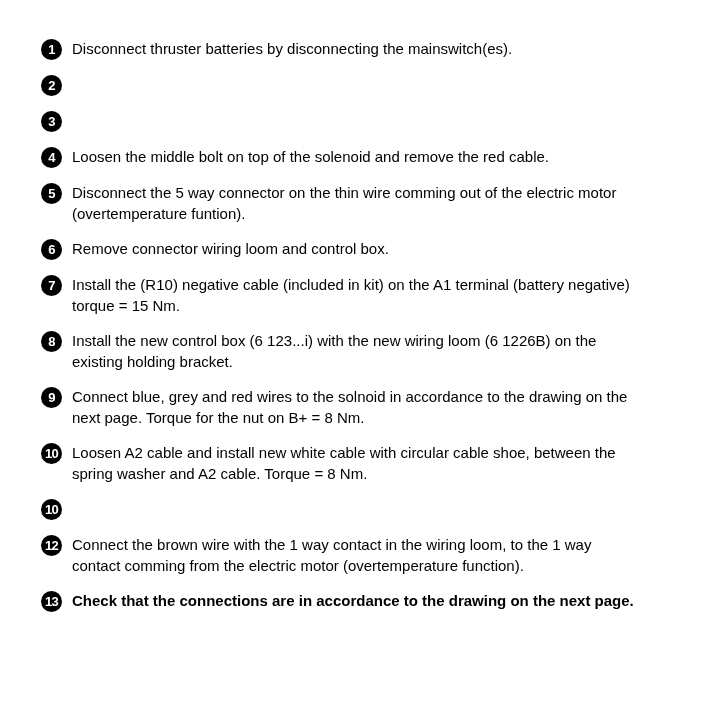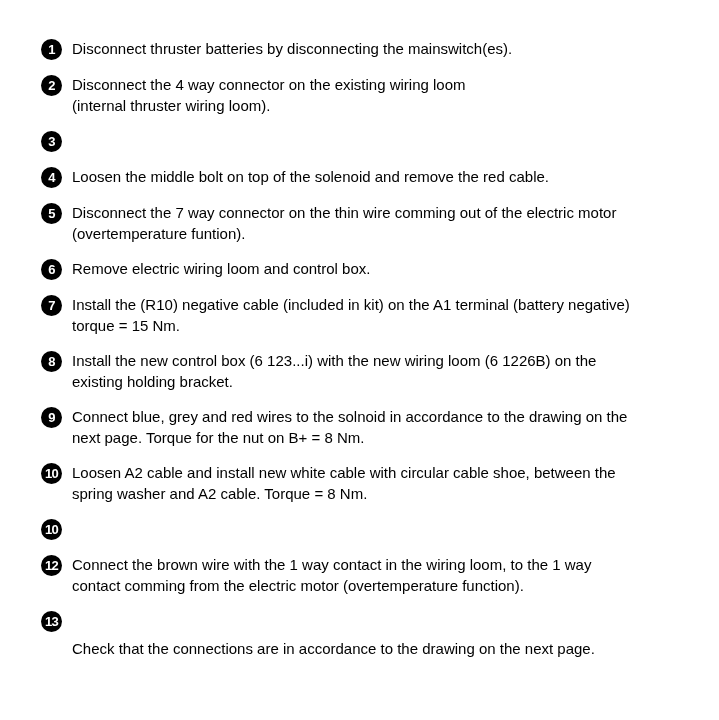--- a/index.html
+++ b/index.html
@@ -43,53 +43,50 @@
     justify-content: center;
   }
   .step-text {
     margin: 0 0 0 10px;
     font-size: 15px;
     line-height: 20.5px;
     white-space: pre-line;
     max-width: 615px;
   }
   .step.bold .step-text {
-    font-weight: normal;
-    margin-top: 28px;
+    font-weight: bold;
   }
 </style>
 </head>
 <body>
 
 <div class="page">
   <div>
       <div class="step">
     <span class="badge">1</span>
     <p class="step-text">Disconnect thruster batteries by disconnecting the mainswitch(es).</p>
   </div>
       <div class="step">
     <span class="badge">2</span>
-    <p class="step-text">Disconnect the 4 way connector on the existing wiring loom
-(internal thruster wiring loom).</p>
   </div>
       <div class="step">
     <span class="badge">3</span>
   </div>
       <div class="step">
     <span class="badge">4</span>
     <p class="step-text">Loosen the middle bolt on top of the solenoid and remove the red cable.</p>
   </div>
       <div class="step">
     <span class="badge">5</span>
-    <p class="step-text">Disconnect the 7 way connector on the thin wire comming out of the electric motor
+    <p class="step-text">Disconnect the 5 way connector on the thin wire comming out of the electric motor
 (overtemperature funtion).</p>
   </div>
       <div class="step">
     <span class="badge">6</span>
-    <p class="step-text">Remove electric wiring loom and control box.</p>
+    <p class="step-text">Remove connector wiring loom and control box.</p>
   </div>
       <div class="step">
     <span class="badge">7</span>
     <p class="step-text">Install the (R10) negative cable (included in kit) on the A1 terminal (battery negative)
 torque = 15 Nm.</p>
   </div>
       <div class="step">
     <span class="badge">8</span>
     <p class="step-text">Install the new control box (6 123...i) with the new wiring loom (6 1226B) on the
 existing holding bracket.</p>

